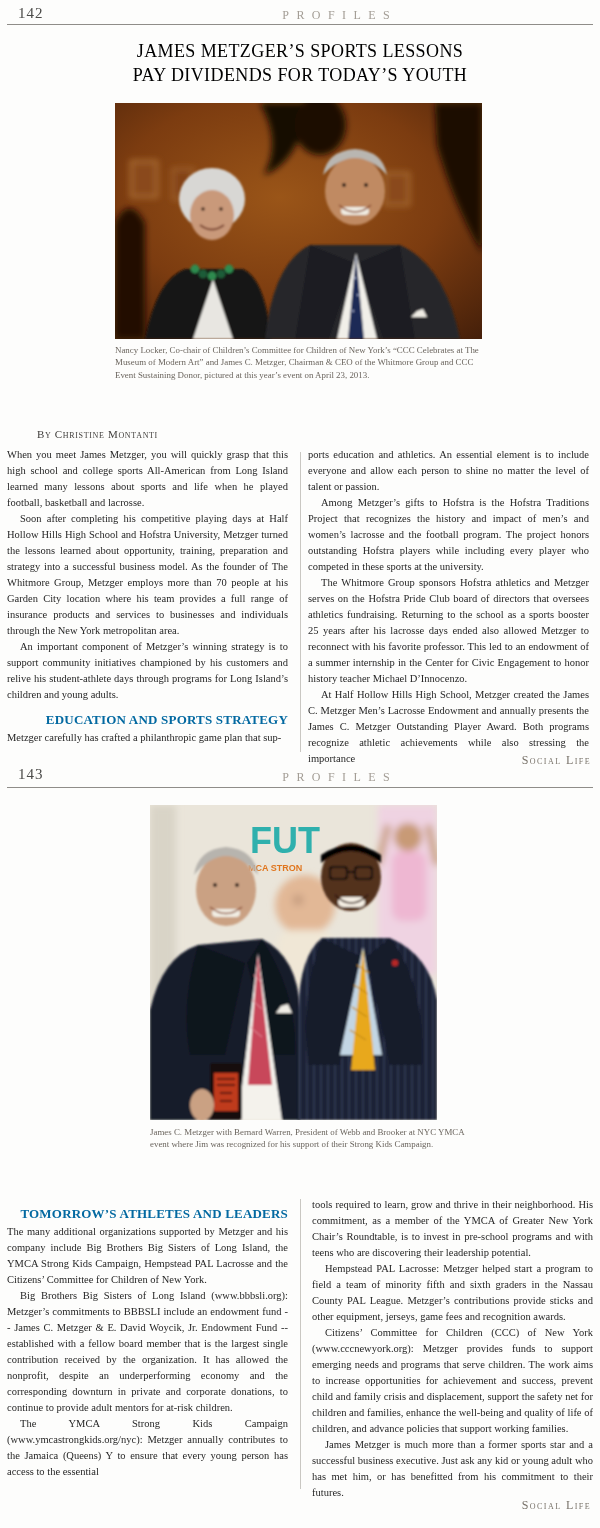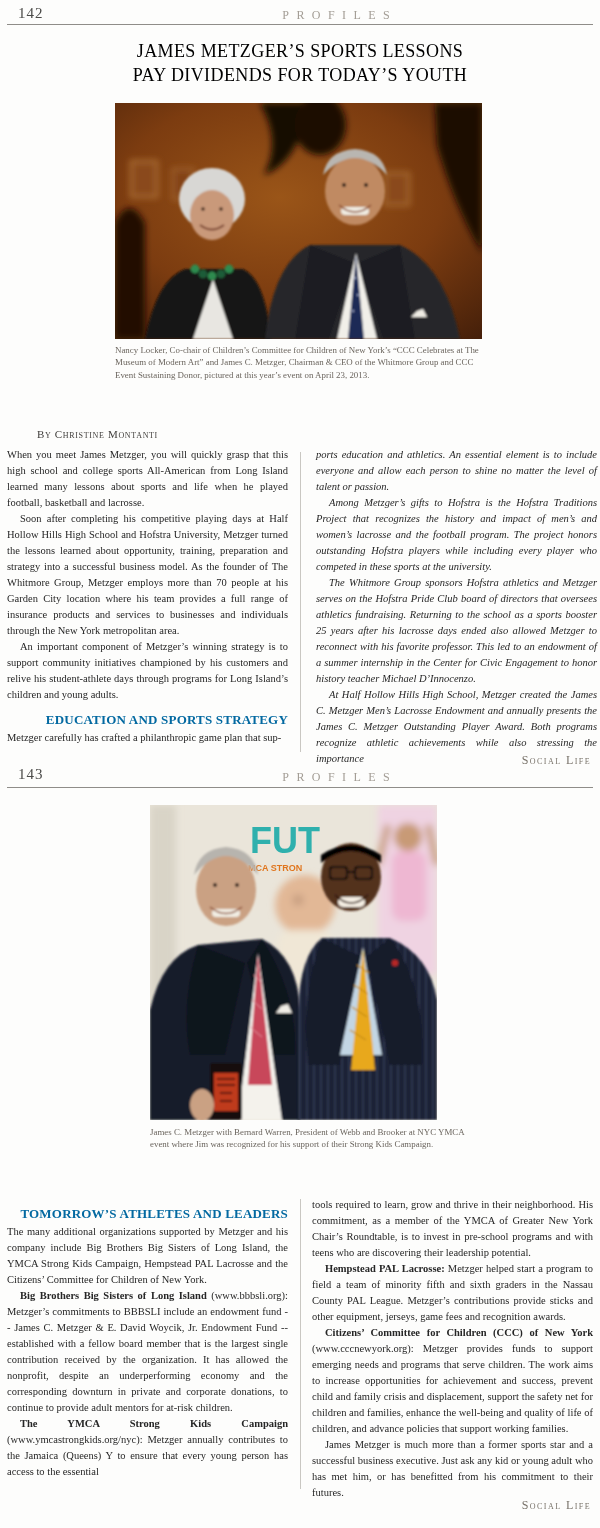--- a/index.html
+++ b/index.html
@@ -13,21 +13,21 @@
          color:#000000;letter-spacing:.4px;font-weight:normal;margin:0;}
   .photo{position:absolute;overflow:hidden;background:#ef4444;}
   .photo svg{display:block;}
   .caption{position:absolute;font-size:8.9px;line-height:1.38;color:#6b655e;text-align:left;}
   .byline{position:absolute;font-variant:small-caps;font-size:11px;letter-spacing:.06em;color:#3f3d3a;}
   .col{position:absolute;width:281px;font-size:10.5px;line-height:16px;text-align:justify;color:#262626;}
   .col p{margin:0;}
   .col p.ind{text-indent:13px;}
   .col-heading{font-weight:bold;font-size:13px;letter-spacing:.2px;color:#0369a1;
                margin:9px 0 2px 0 !important;text-align:right;}
-  .lead{font-weight:bold;}
+  .lead{font-weight:normal;}
   .divider{position:absolute;width:1px;background:#c9c7c2;}
   .footer{position:absolute;right:9px;font-variant:small-caps;font-size:12px;
           letter-spacing:.12em;color:#787269;}
 </style>
 </head>
 <body>
 
 <div class="sheet">
 
   <span class="page-num" style="top:5px;">142</span>
@@ -106,21 +106,21 @@
   <div class="divider" style="left:300px;top:452px;height:300px;"></div>
 
   <div class="col" style="left:7px;top:447px;">
     <p>When you meet James Metzger, you will quickly grasp that this high school and college sports All-American from Long Island learned many lessons about sports and life when he played football, basketball and lacrosse.</p>
     <p class="ind">Soon after completing his competitive playing days at Half Hollow Hills High School and Hofstra University, Metzger turned the lessons learned about opportunity, training, preparation and strategy into a successful business model. As the founder of The Whitmore Group, Metzger employs more than 70 people at his Garden City location where his team provides a full range of insurance products and services to businesses and individuals through the New York metropolitan area.</p>
     <p class="ind">An important component of Metzger’s winning strategy is to support community initiatives championed by his customers and relive his student-athlete days through programs for Long Island’s children and young adults.</p>
     <p class="col-heading">EDUCATION AND SPORTS STRATEGY</p>
     <p>Metzger carefully has crafted a philanthropic game plan that sup-</p>
   </div>
 
-  <div class="col" style="left:316px;top:447px;font-style:italic;">
+  <div class="col" style="left:308px;top:447px;">
     <p>ports education and athletics. An essential element is to include everyone and allow each person to shine no matter the level of talent or passion.</p>
     <p class="ind">Among Metzger’s gifts to Hofstra is the Hofstra Traditions Project that recognizes the history and impact of men’s and women’s lacrosse and the football program. The project honors outstanding Hofstra players while including every player who competed in these sports at the university.</p>
     <p class="ind">The Whitmore Group sponsors Hofstra athletics and Metzger serves on the Hofstra Pride Club board of directors that oversees athletics fundraising. Returning to the school as a sports booster 25 years after his lacrosse days ended also allowed Metzger to reconnect with his favorite professor. This led to an endowment of a summer internship in the Center for Civic Engagement to honor history teacher Michael D’Innocenzo.</p>
     <p class="ind">At Half Hollow Hills High School, Metzger created the James C. Metzger Men’s Lacrosse Endowment and annually presents the James C. Metzger Outstanding Player Award. Both programs recognize athletic achievements while also stressing the importance</p>
   </div>
 
   <div class="footer" style="top:753px;">Social Life</div>
 
   <span class="page-num" style="top:766px;">143</span>
   <div class="section-head" style="top:770px;">PROFILES</div>

